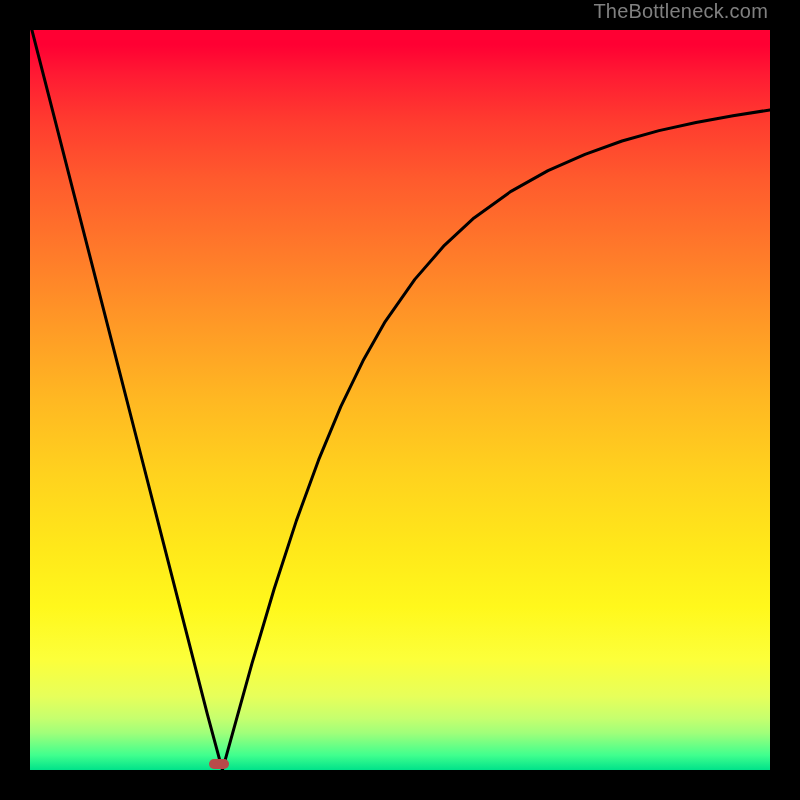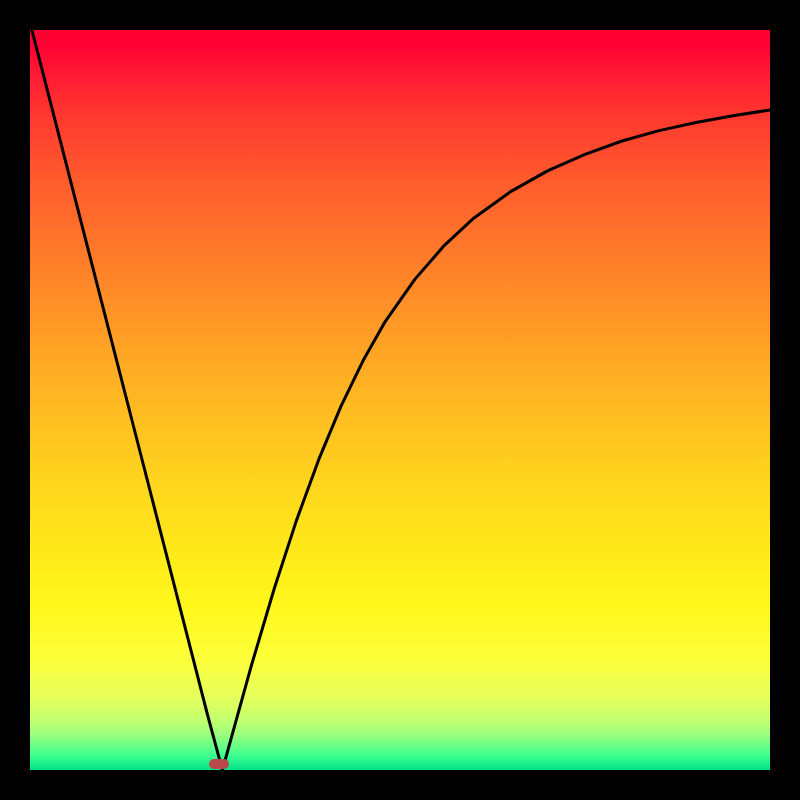--- a/index.html
+++ b/index.html
@@ -85,13 +85,14 @@
   <div class="plot-area">
     <div class="gradient-bg"></div>
 
     <svg class="curve-svg" viewBox="0 0 740 740" preserveAspectRatio="none">
       <path id="curve-path" fill="none" stroke="#000" stroke-width="3" stroke-linejoin="round" stroke-linecap="round" d="M0.00 -7.40 L22.20 79.18 L44.40 165.76 L66.60 252.34 L88.80 338.92 L111.00 425.50 L133.20 512.08 L155.40 598.66 L177.60 685.24 L192.40 740.00 L207.20 686.72 L222.00 633.44 L244.20 558.70 L266.40 490.62 L288.60 429.94 L310.80 376.66 L333.00 330.78 L355.20 291.56 L384.80 249.38 L414.40 215.34 L444.00 187.96 L481.00 161.32 L518.00 140.60 L555.00 124.32 L592.00 111.00 L629.00 100.64 L666.00 92.50 L703.00 85.84 L740.00 79.92"></path>
     </svg>
 
     <div id="marker" class="marker" style="left: 188.7px; top: 734.08px;"></div>
   </div>
 
+  <div class="watermark">TheBottleneck.com</div>
 </div>
 
 </body></html>

